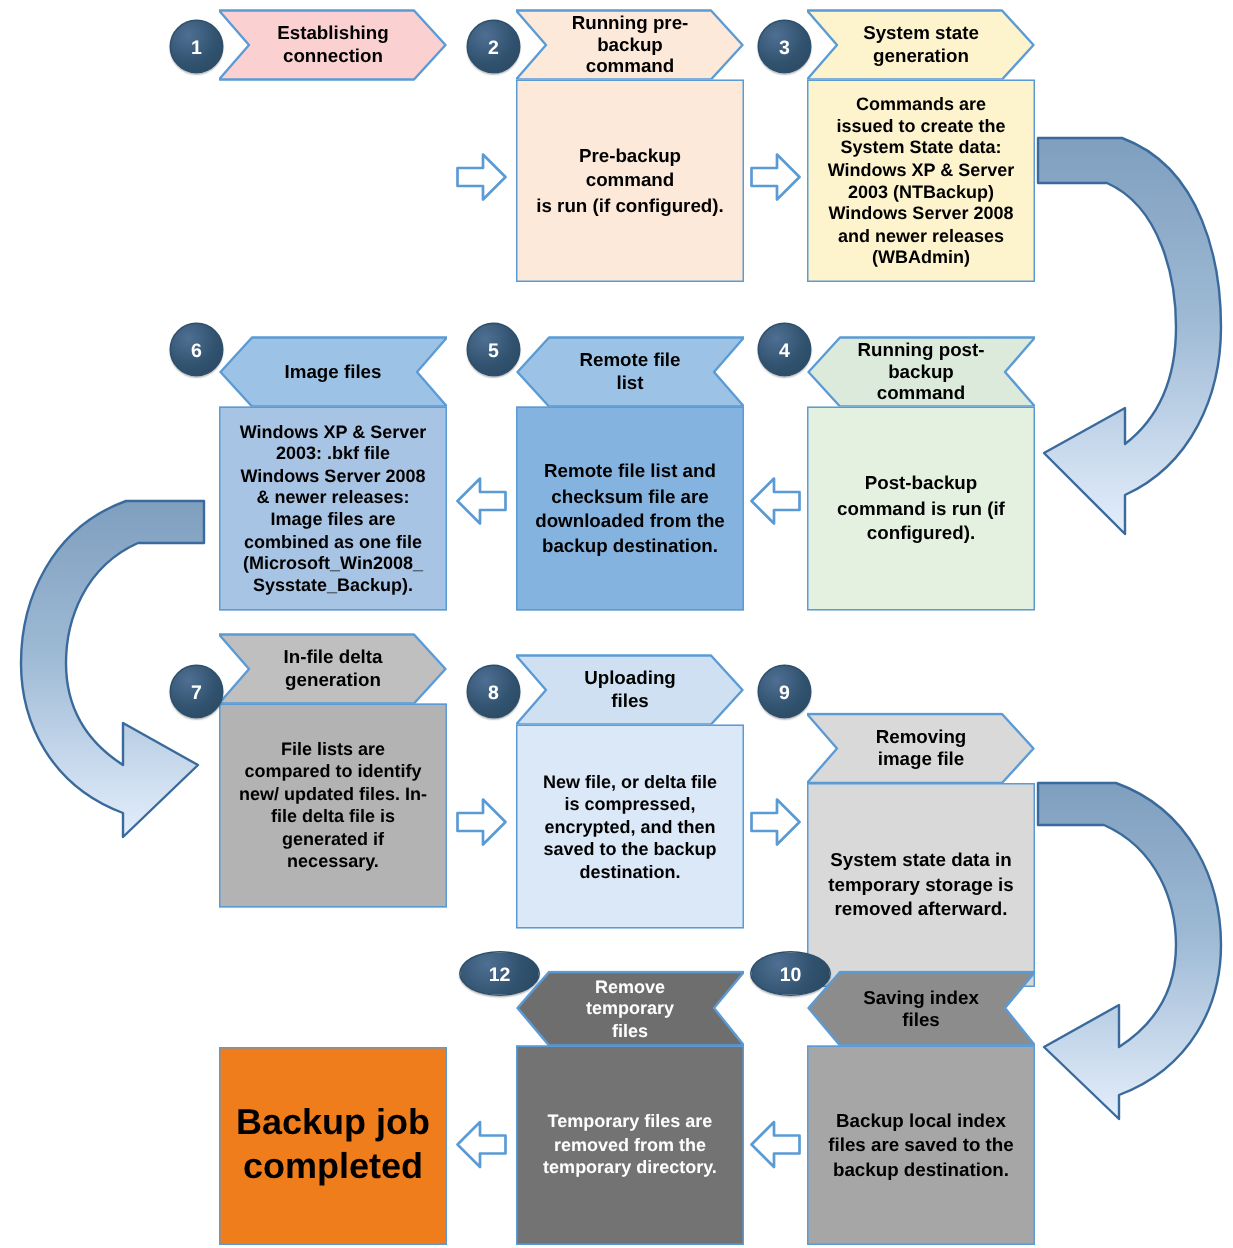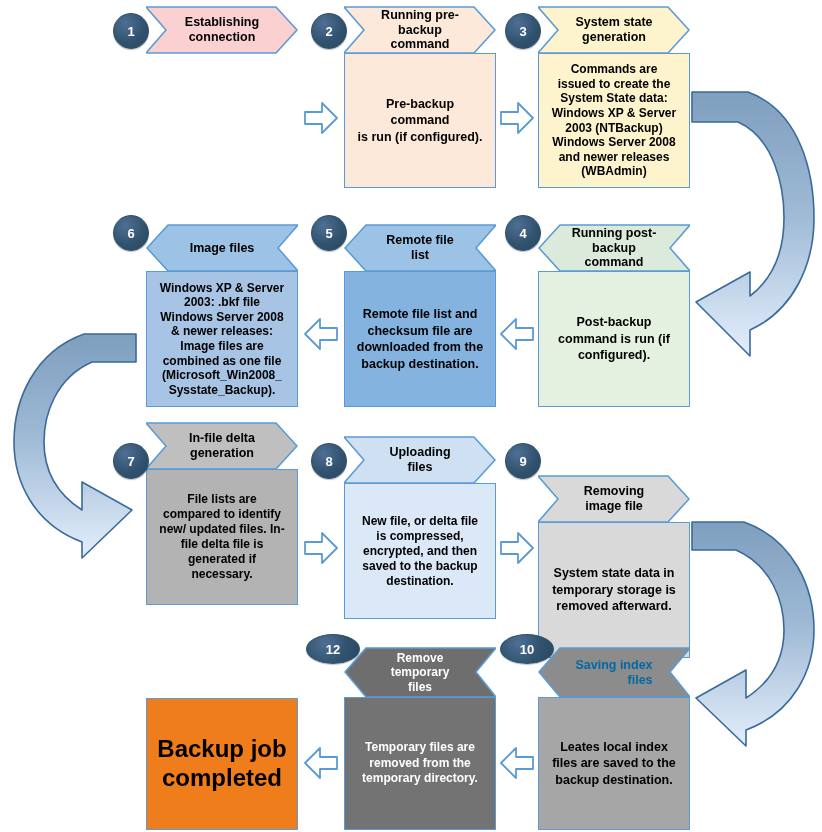--- a/index.html
+++ b/index.html
@@ -328,26 +328,26 @@
     </div>
   </div>
   <div class="badge ellipse" style="left:306px;top:634px;">
     <span>12</span>
   </div>
 
   <div class="step" style="left:538px;top:647px;width:152px;height:183px;">
     <svg style="position:absolute;left:0;top:0;" width="152" height="51" viewBox="0 0 152 51" preserveAspectRatio="none">
       <polygon points="22,1 152,1 132,25 152,50 22,50 1,25" fill="#8c8c8c" stroke="#5b9bd5" stroke-width="1.6" stroke-linejoin="round"></polygon>
     </svg>
-    <div class="banner left" style="background:transparent;height:51px;color:#0369a1;text-align:right;">
+    <div class="banner left" style="background:transparent;height:51px;color:#000000;">
       <span style="white-space:pre-line">Saving index
 files</span>
     </div>
     <div class="bodybox" style="top:50px;height:133px;background:#a6a6a6;color:#000000;">
-      <span class="txt">Leates local index
+      <span class="txt">Backup local index
 files are saved to the
 backup destination.</span>
     </div>
   </div>
   <div class="badge ellipse" style="left:500px;top:634px;">
     <span>10</span>
   </div>
 
   <svg class="conn" style="left:303px;top:745px;" width="36" height="36" viewBox="0 0 36 36">
     <polygon points="34,12 17,12 17,3 2,18 17,33 17,24 34,24" fill="#ffffff" stroke="#5b9bd5" stroke-width="1.8" stroke-linejoin="round"></polygon>

